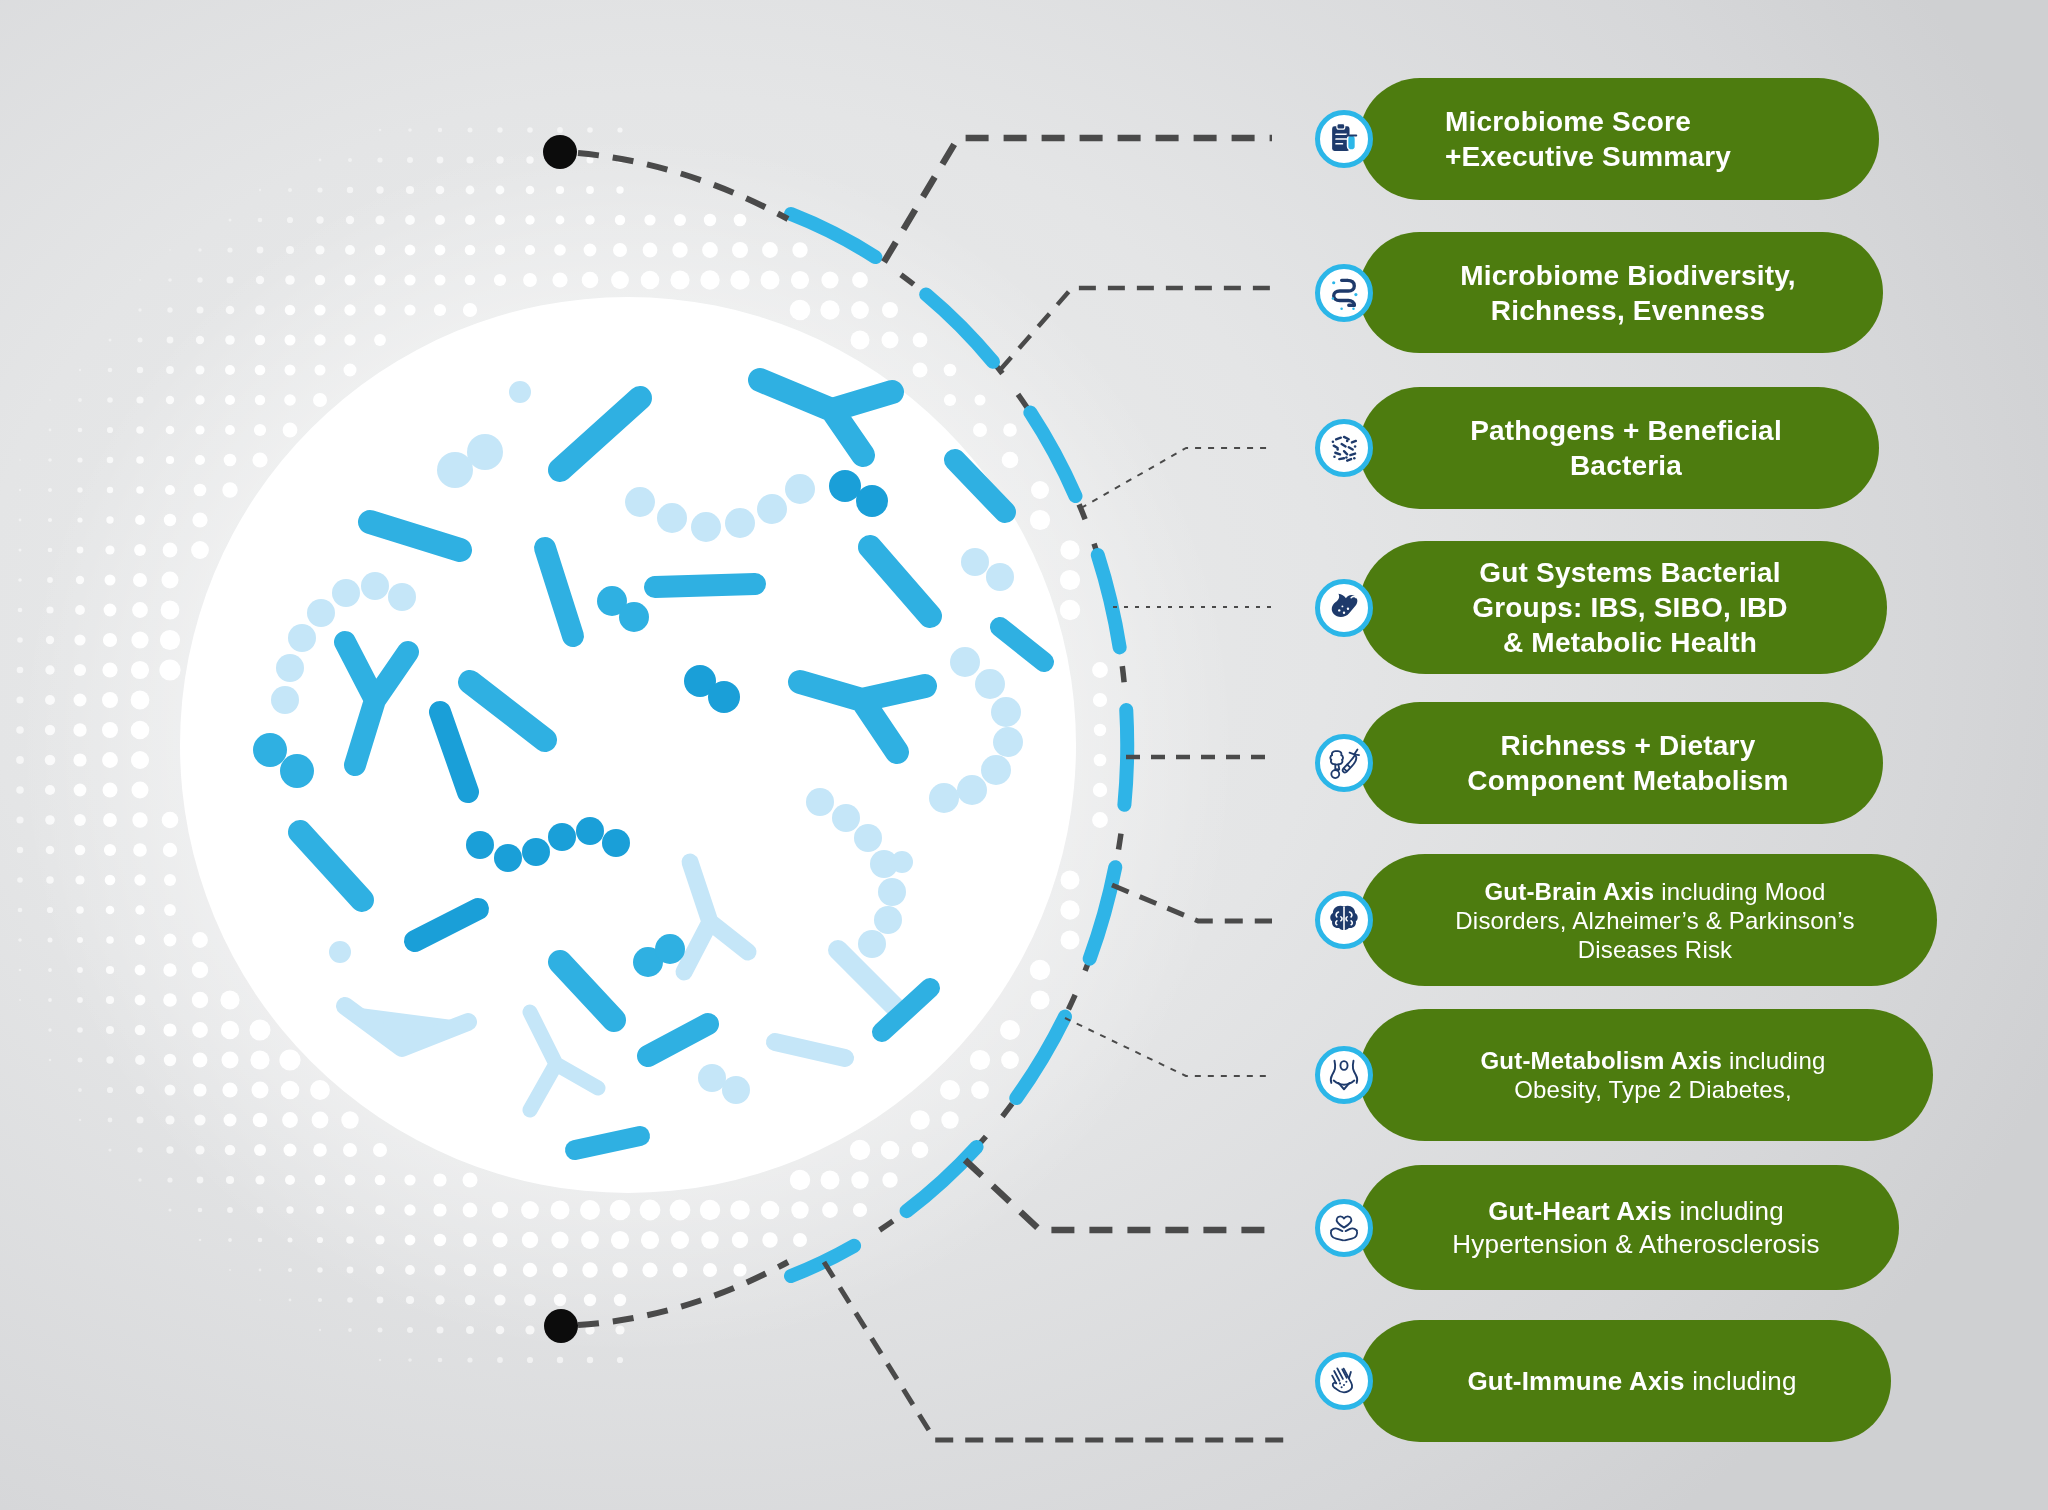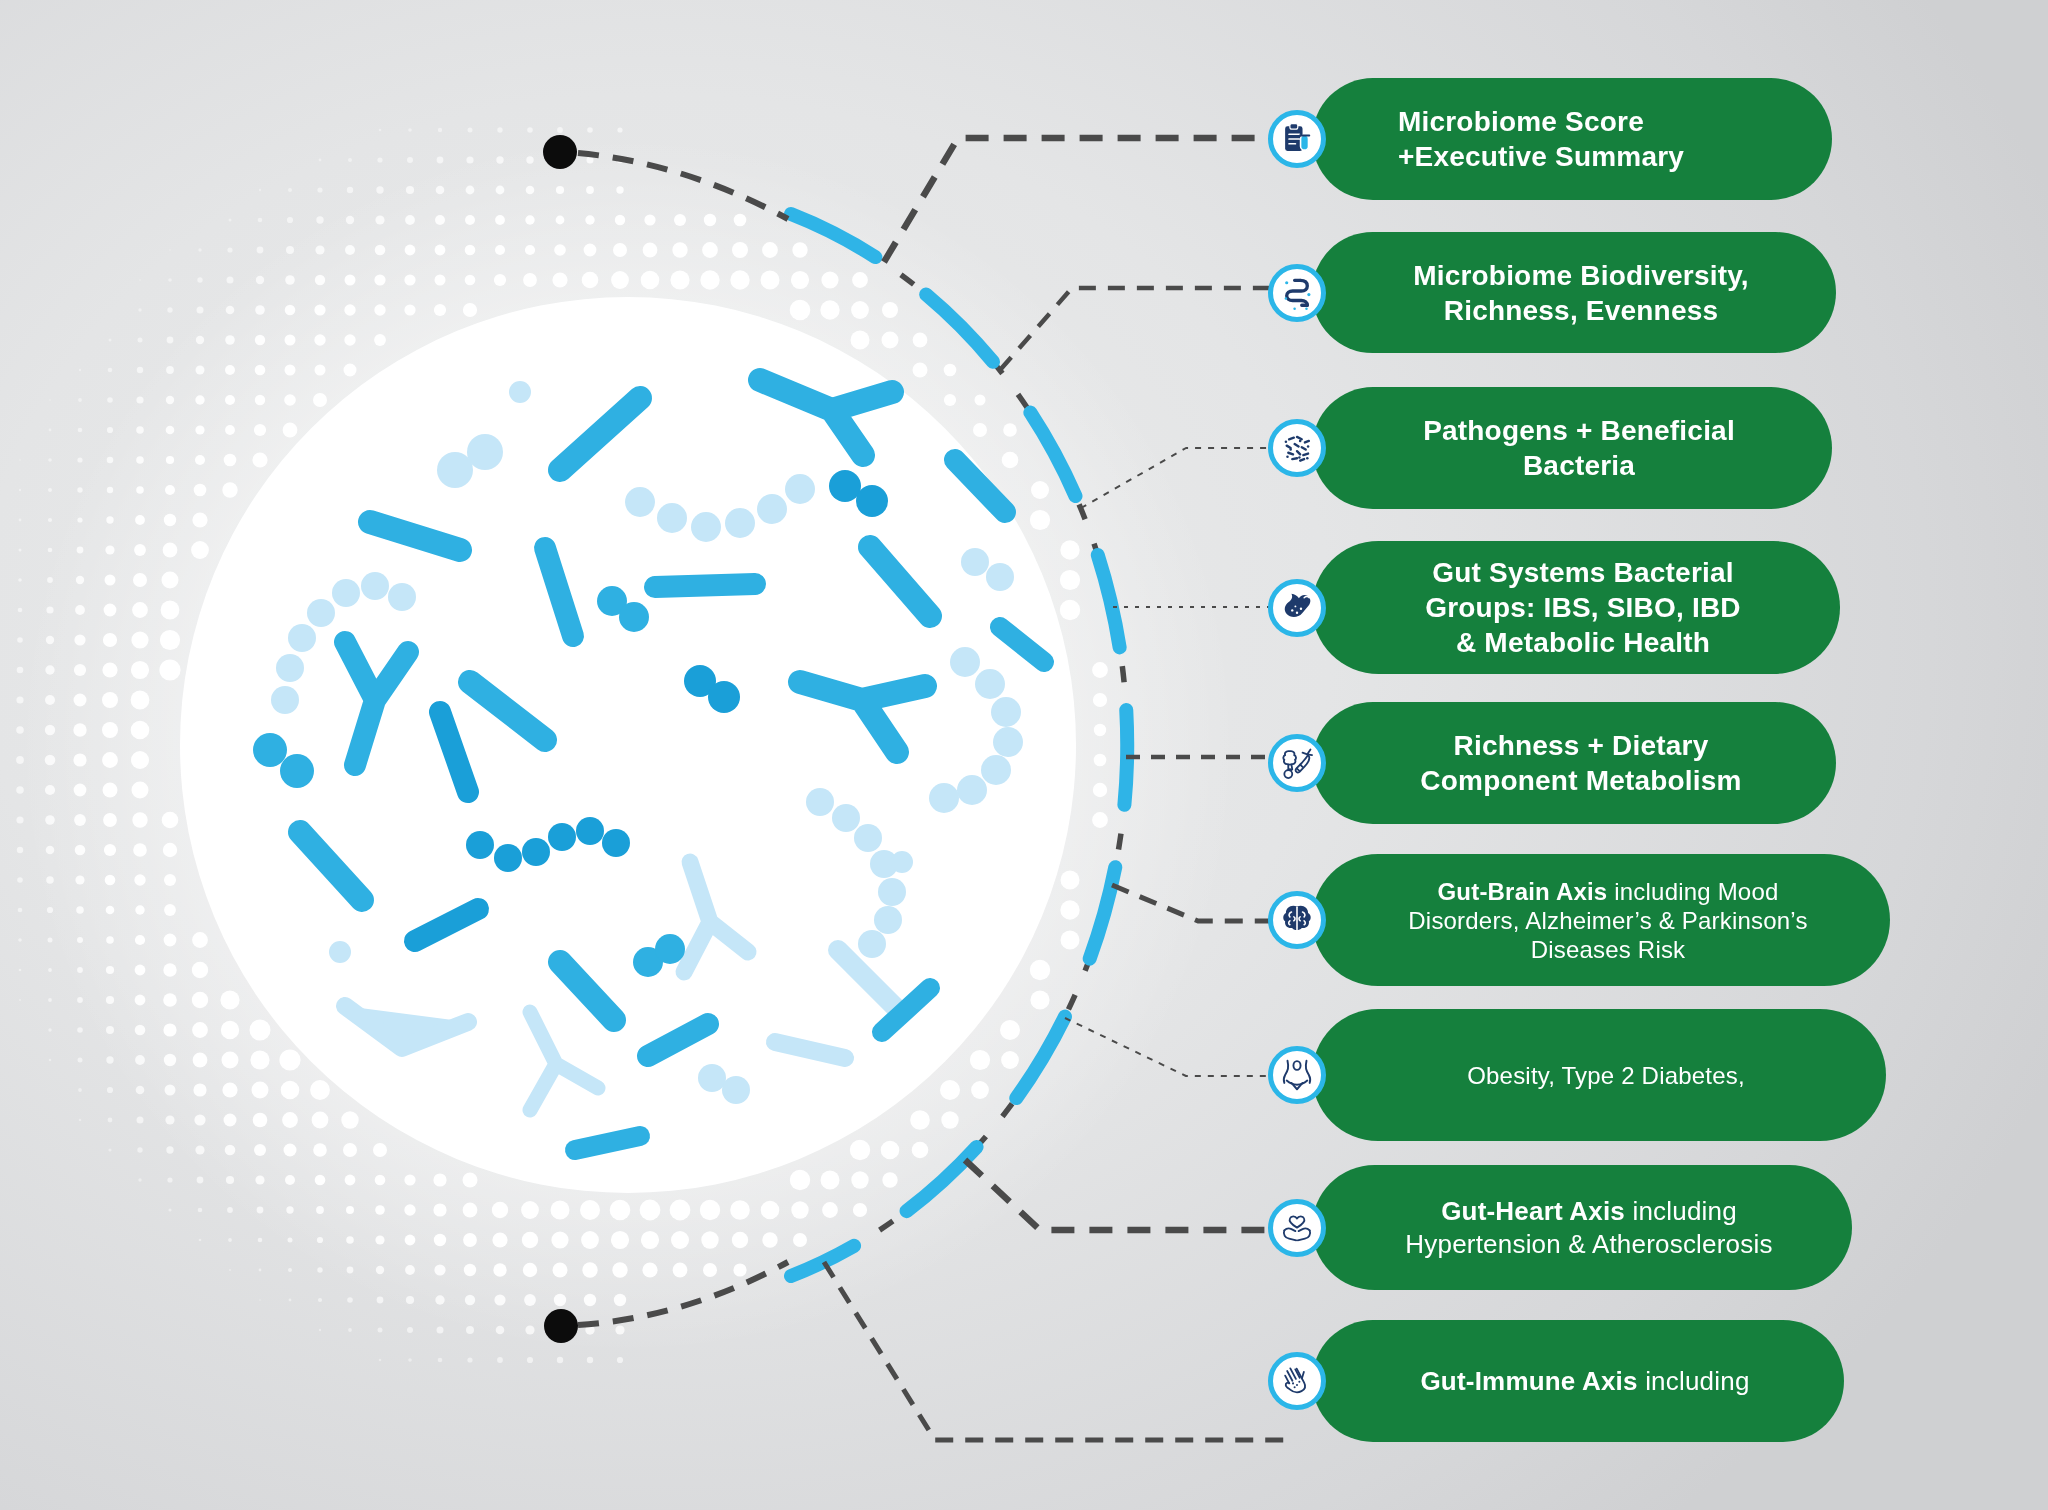--- a/index.html
+++ b/index.html
@@ -4,21 +4,21 @@
 <style>
   html,body{margin:0;padding:0;}
   body{
     width:2048px;height:1510px;overflow:hidden;position:relative;
     font-family:"Liberation Sans",sans-serif;
     background:radial-gradient(1500px 1200px at 32% 42%, #ebecec 0%, #e4e5e6 45%, #d6d7d9 85%, #cfd0d2 100%);
   }
   #scene{position:absolute;left:0;top:0;}
   #pills{position:absolute;left:0;top:0;width:100%;height:100%;}
   .pill{
-    position:absolute;left:1312px;background:#15803d;border-radius:999px;
+    position:absolute;left:1359px;background:#4d7c0f;border-radius:999px;
     display:flex;align-items:center;justify-content:center;
     color:#ffffff;
   }
   .pill-text{width:100%;text-align:center;padding:0 34px 0 48px;box-sizing:border-box;letter-spacing:.2px;}
   .pill.align-left .pill-text{text-align:left;padding-left:86px;}
   .pill-line{display:block;}
   .size-a .pill-text{font-size:28px;line-height:35px;font-weight:700;}
   .size-b .pill-text{font-size:24px;line-height:29px;font-weight:400;}
   .size-c .pill-text{font-size:26px;line-height:33px;font-weight:400;}
   .w-b{font-weight:700;}
@@ -773,20 +773,21 @@
           <g fill="none" stroke="#1e3a6b" stroke-width="2.4" stroke-linecap="round" stroke-linejoin="round">
    <path d="M12 6c2 9 .5 12-3 18c-2 3.5-2 7-1 10"></path>
    <path d="M36 6c-2 9-.5 12 3 18c2 3.5 2 7 1 10"></path>
    <ellipse cx="24" cy="12" rx="4.5" ry="5.5"></ellipse>
    <path d="M11 31c8 7 18 7 26 0"></path>
             <path d="M17 34l7 8l7-8"></path>
           </g>
         </svg>
       </span>
     <div class="pill-text">
+        <span class="pill-line"><span class="w-b">Gut-Metabolism Axis</span><span class="w-s"> including</span></span>
         <span class="pill-line"><span class="w-s">Obesity, Type 2 Diabetes,</span></span>
       </div>
   </div>
     <div class="pill size-c" style="top: 1165px; height: 125px; width: 540px;">
     <span class="icon-circle">
         <svg viewBox="0 0 48 48">
           <g fill="none" stroke="#1e3a6b" stroke-width="2.3" stroke-linecap="round" stroke-linejoin="round">
    <path d="M24 12c2-3.6 7.5-3.6 9 0c1.6 3.6-1.5 7-9 11.5C16.5 19 13.4 15.6 15 12c1.5-3.6 7-3.6 9 0z"></path>
    <path d="M8 27c-2 5 1 9.5 6 10.5l9 2"></path>
             <path d="M8 27c2.5-2.5 6-3 9-1.5l5 2.5"></path>

